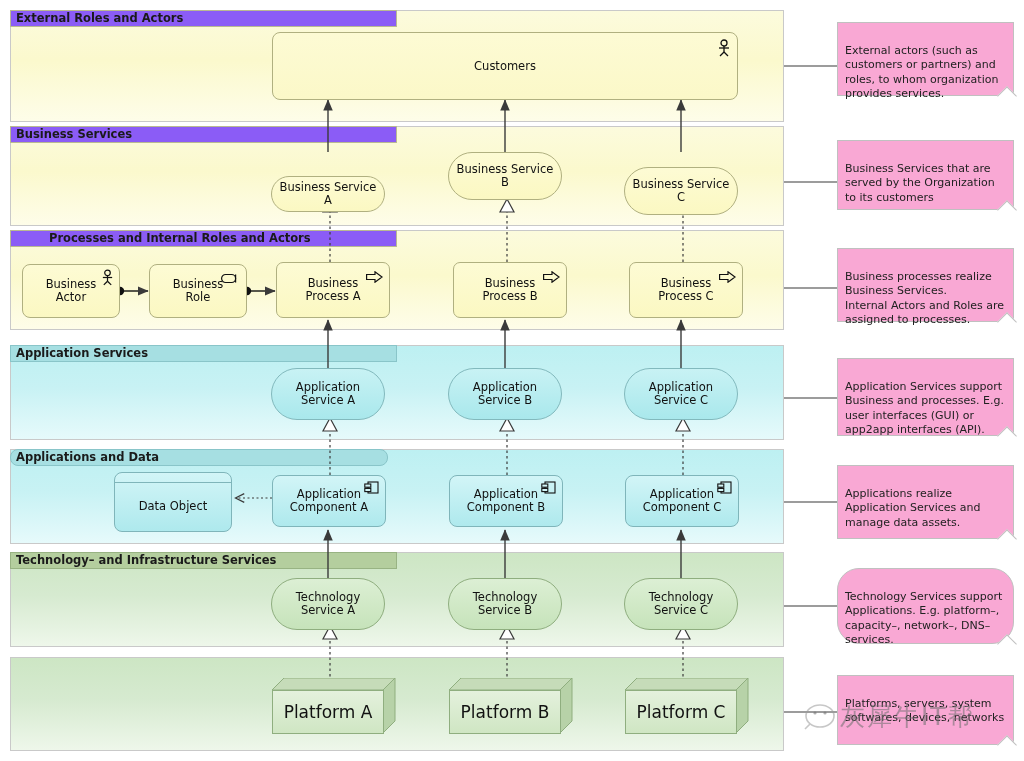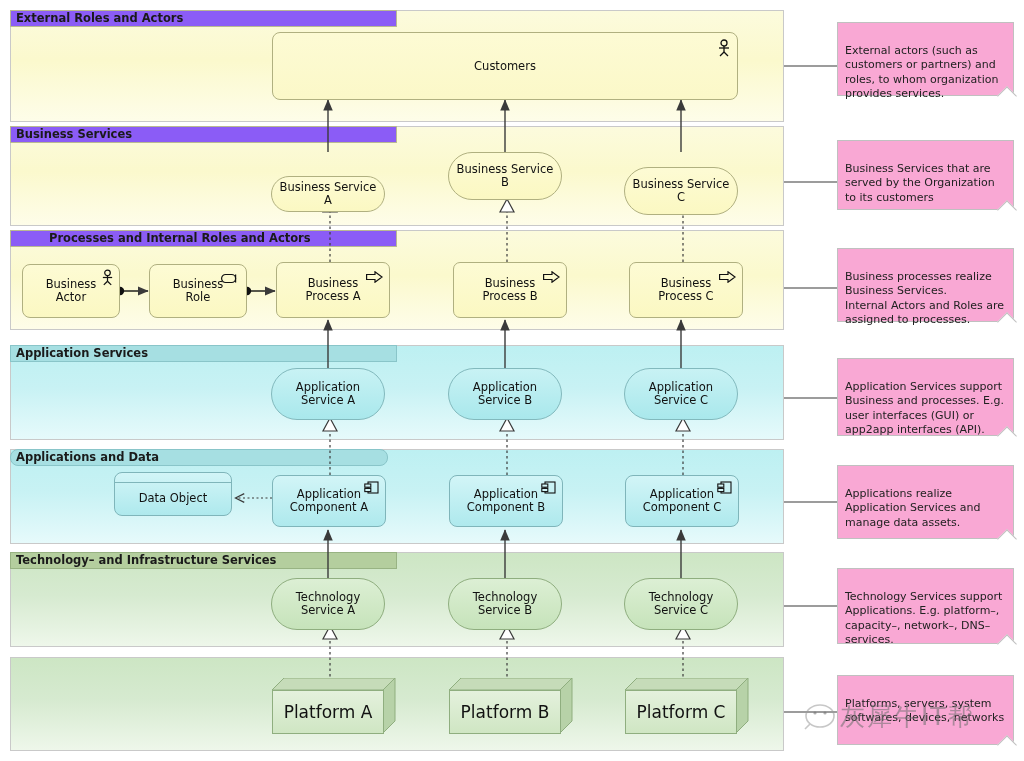--- a/index.html
+++ b/index.html
@@ -376,21 +376,21 @@
   </div>
   <div class="node service service-app" style="left:448px; top:368px; width:114px; height:52px;">
     <span class="lbl" style="white-space:pre-line;">Application
 Service B</span>
   </div>
   <div class="node service service-app" style="left:624px; top:368px; width:114px; height:52px;">
     <span class="lbl" style="white-space:pre-line;">Application
 Service C</span>
   </div>
 
-  <div class="node data-object" style="left:114px; top:472px; width:118px; height:44px; position:absolute;">
+  <div class="node data-object" style="left:114px; top:472px; width:118px; height:60px; position:absolute;">
     <div class="dobar"></div>
     <span class="lbl" style="margin-top:8px;">Data Object</span>
   </div>
 
   <div class="node rect-app" style="left:272px; top:475px; width:114px; height:52px;">
     <span class="lbl" style="white-space:pre-line;">Application
 Component A</span>
     <svg class="icon" style="right:5px; top:5px;" width="16" height="14" viewBox="0 0 16 14">
       <rect x="4" y="1" width="10" height="11" fill="none" stroke="#111" stroke-width="1.1"></rect>
       <rect x="0.8" y="3" width="6" height="3.2" fill="#d2f5f7" stroke="#111" stroke-width="1.1"></rect>
@@ -466,21 +466,21 @@
   <div class="note" style="left:837px; top:248px; width:177px; height:74px;">
     <span>Business processes realize Business Services.
 Internal Actors and Roles are assigned to processes.</span>
   </div>
   <div class="note" style="left:837px; top:358px; width:177px; height:78px;">
     <span>Application Services support Business and processes. E.g. user interfaces (GUI) or app2app interfaces (API).</span>
   </div>
   <div class="note" style="left:837px; top:465px; width:177px; height:74px;">
     <span>Applications realize Application Services and manage data assets.</span>
   </div>
-  <div class="note" style="left:837px; top:568px; width:177px; height:76px;">
+  <div class="note" style="left:837px; top:568px; width:177px; height:76px;border-radius:22px;">
     <span>Technology Services support Applications. E.g. platform–, capacity–, network–, DNS– services.</span>
   </div>
   <div class="note" style="left:837px; top:675px; width:177px; height:70px;">
     <span>Platforms, servers, system softwares, devices, networks</span>
   </div>
 
   <svg class="watermark" style="left:800px; top:698px;" width="54" height="40" viewBox="0 0 54 40">
     <ellipse cx="20" cy="18" rx="14" ry="11" fill="none" stroke="#9a9a9a" stroke-width="1.6"></ellipse>
     <path d="M10,26 L5,31 L8.5,27.5" fill="none" stroke="#9a9a9a" stroke-width="1.6"></path>
     <circle cx="15" cy="15" r="1.6" fill="#6f6f6f"></circle>

